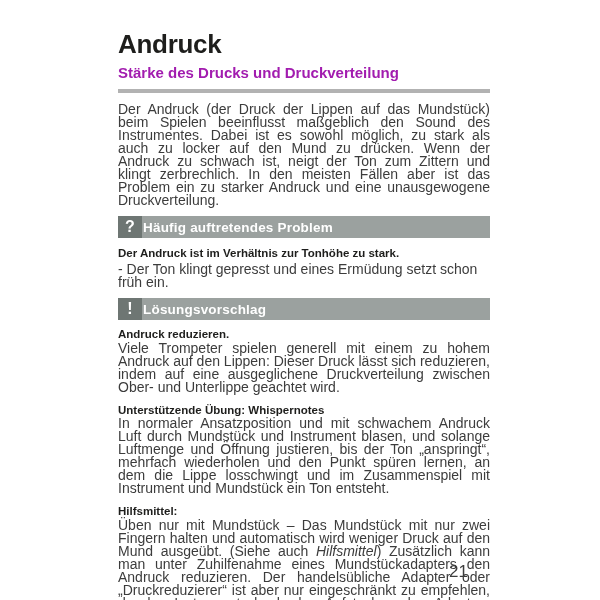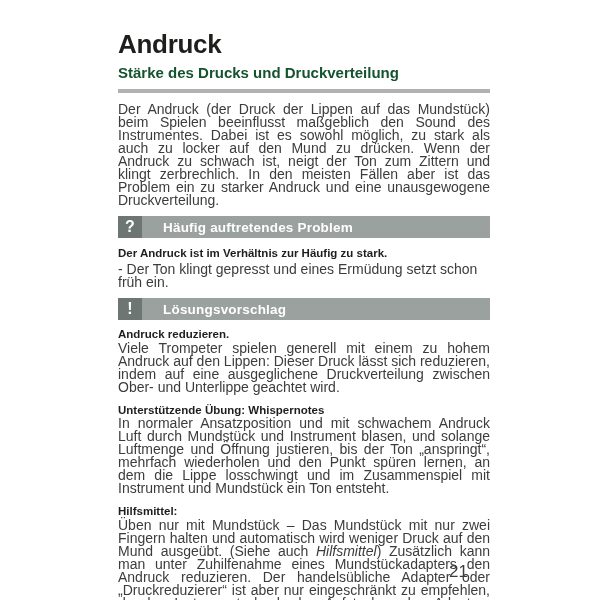--- a/index.html
+++ b/index.html
@@ -27,21 +27,21 @@
     line-height: 28px;
     font-weight: bold;
     color: #1e1e1c;
     letter-spacing: -0.3px;
   }
   .subtitle {
     margin: 7px 0 0 0;
     font-size: 15px;
     line-height: 16px;
     font-weight: bold;
-    color: #14532d;
+    color: #a21caf;
   }
   .rule {
     height: 4px;
     background: #b2b2b2;
     margin-top: 8px;
   }
   .body {
     margin: 0;
     font-size: 14px;
     line-height: 13px;
@@ -66,21 +66,21 @@
     font-size: 16px;
     display: flex;
     align-items: center;
     justify-content: center;
     flex: 0 0 auto;
   }
   .bar-label {
     color: #ffffff;
     font-weight: bold;
     font-size: 13.5px;
-    padding-left: 21px;
+    padding-left: 1px;
     display: flex;
     align-items: center;
     letter-spacing: 0.2px;
   }
   .lead {
     margin: 0;
     font-size: 11.5px;
     line-height: 13px;
     font-weight: bold;
     color: #1e1e1c;
@@ -116,21 +116,21 @@
     <div class="rule"></div>
 
     <p class="body intro" lang="de">Der Andruck (der Druck der Lippen auf das Mundstück) beim Spielen beeinflusst maßgeblich den Sound des Instrumentes. Dabei ist es sowohl möglich, zu stark als auch zu locker auf den Mund zu drücken. Wenn der Andruck zu schwach ist, neigt der Ton zum Zittern und klingt zerbrechlich. In den meisten Fällen aber ist das Problem ein zu starker Andruck und eine unausgewogene Druckverteilung.</p>
 
     <div class="section-bar">
       <span class="icon-box">?</span>
       <span class="bar-label">Häufig auftretendes Problem</span>
     </div>
 
     <div class="problem-block">
-      <p class="lead">Der Andruck ist im Verhältnis zur Häufig zu stark.</p>
+      <p class="lead">Der Andruck ist im Verhältnis zur Tonhöhe zu stark.</p>
       <p class="body bullet">- Der Ton klingt gepresst und eines Ermüdung setzt schon früh ein.</p>
     </div>
 
     <div class="section-bar">
       <span class="icon-box">!</span>
       <span class="bar-label">Lösungsvorschlag</span>
     </div>
 
     <div class="sub-block-first">
       <p class="lead">Andruck reduzieren.</p>

